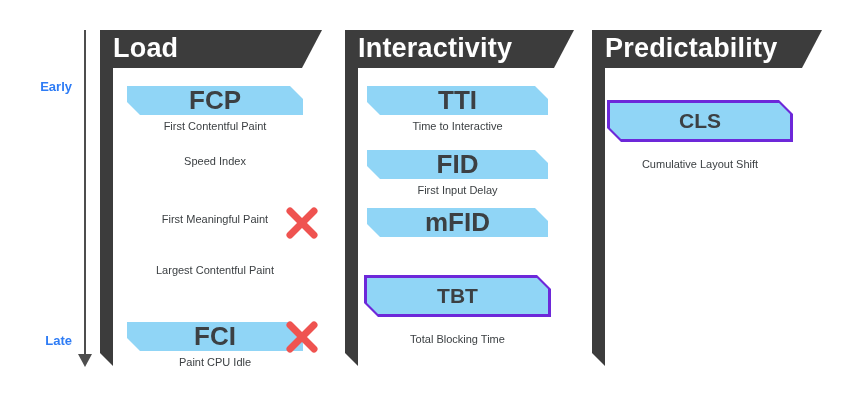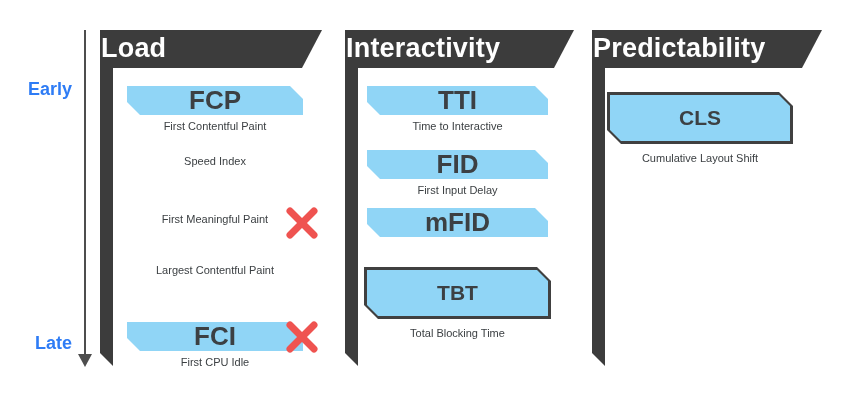--- a/index.html
+++ b/index.html
@@ -33,21 +33,21 @@
     height: 0;
     border-left: 7px solid transparent;
     border-right: 7px solid transparent;
     border-top: 13px solid #4d4d4d;
   }
   .tl-label {
     position: absolute;
     left: 24px;
     width: 48px;
     text-align: right;
-    font-size: 18px;
+    font-size: 13px;
     font-weight: 700;
     color: #2e7cf5;
   }
   .tl-label.early { top: 79px; }
   .tl-label.late  { top: 333px; }
 
   
   .pole {
     position: absolute;
     top: 30px;
@@ -59,21 +59,21 @@
   .banner {
     position: absolute;
     top: 30px;
     height: 38px;
     background: #3c3c3c;
     clip-path: polygon(0 0, 100% 0, calc(100% - 20px) 100%, 0 100%);
     color: #ffffff;
     font-size: 27px;
     font-weight: 700;
     line-height: 37px;
-    padding-left: 1px;
+    padding-left: 13px;
     box-sizing: border-box;
     letter-spacing: 0.2px;
   }
   .pole-load  { left: 100px; }
   .banner-load { left: 100px; width: 222px; }
   .pole-inter { left: 345px; }
   .banner-inter { left: 345px; width: 229px; }
   .pole-pred  { left: 592px; }
   .banner-pred { left: 592px; width: 230px; }
 
@@ -89,23 +89,23 @@
     clip-path: polygon(0 0, calc(100% - 13px) 0, 100% 13px, 100% 100%, 13px 100%, 0 calc(100% - 13px));
     display: flex;
     align-items: center;
     justify-content: center;
     font-size: 26px;
     font-weight: 700;
     color: #3c4043;
   }
   .pill-outer {
     position: relative;
-    height: 52px;
-    margin: 8px -3px;
-    background: #404040;
+    height: 42px;
+    margin: 16px -3px;
+    background: #6d28d9;
     clip-path: polygon(0 0, calc(100% - 14px) 0, 100% 14px, 100% 100%, 14px 100%, 0 calc(100% - 14px));
   }
   .pill-outer .pill-inner {
     position: absolute;
     left: 3px; right: 3px; top: 3px; bottom: 3px;
     background: #90d5f6;
     clip-path: polygon(0 0, calc(100% - 11px) 0, 100% 11px, 100% 100%, 11px 100%, 0 calc(100% - 11px));
     display: flex;
     align-items: center;
     justify-content: center;
@@ -192,21 +192,21 @@
     <div class="metric slot-5">
       <div class="pill">
         <span>FCI</span>
       </div>
       <div class="x-mark">
         <svg width="38" height="38" viewBox="0 0 38 38">
           <line x1="7" y1="7" x2="31" y2="31" stroke="#ef5350" stroke-width="7" stroke-linecap="round"></line>
           <line x1="31" y1="7" x2="7" y2="31" stroke="#ef5350" stroke-width="7" stroke-linecap="round"></line>
         </svg>
       </div>
-      <div class="metric-label">First CPU Idle</div>
+      <div class="metric-label">Paint CPU Idle</div>
     </div>
   </div>
 
   <div class="rows-inter">
     <div class="metric slot-1">
       <div class="pill">
         <span>TTI</span>
       </div>
       <div class="metric-label">Time to Interactive</div>
     </div>

